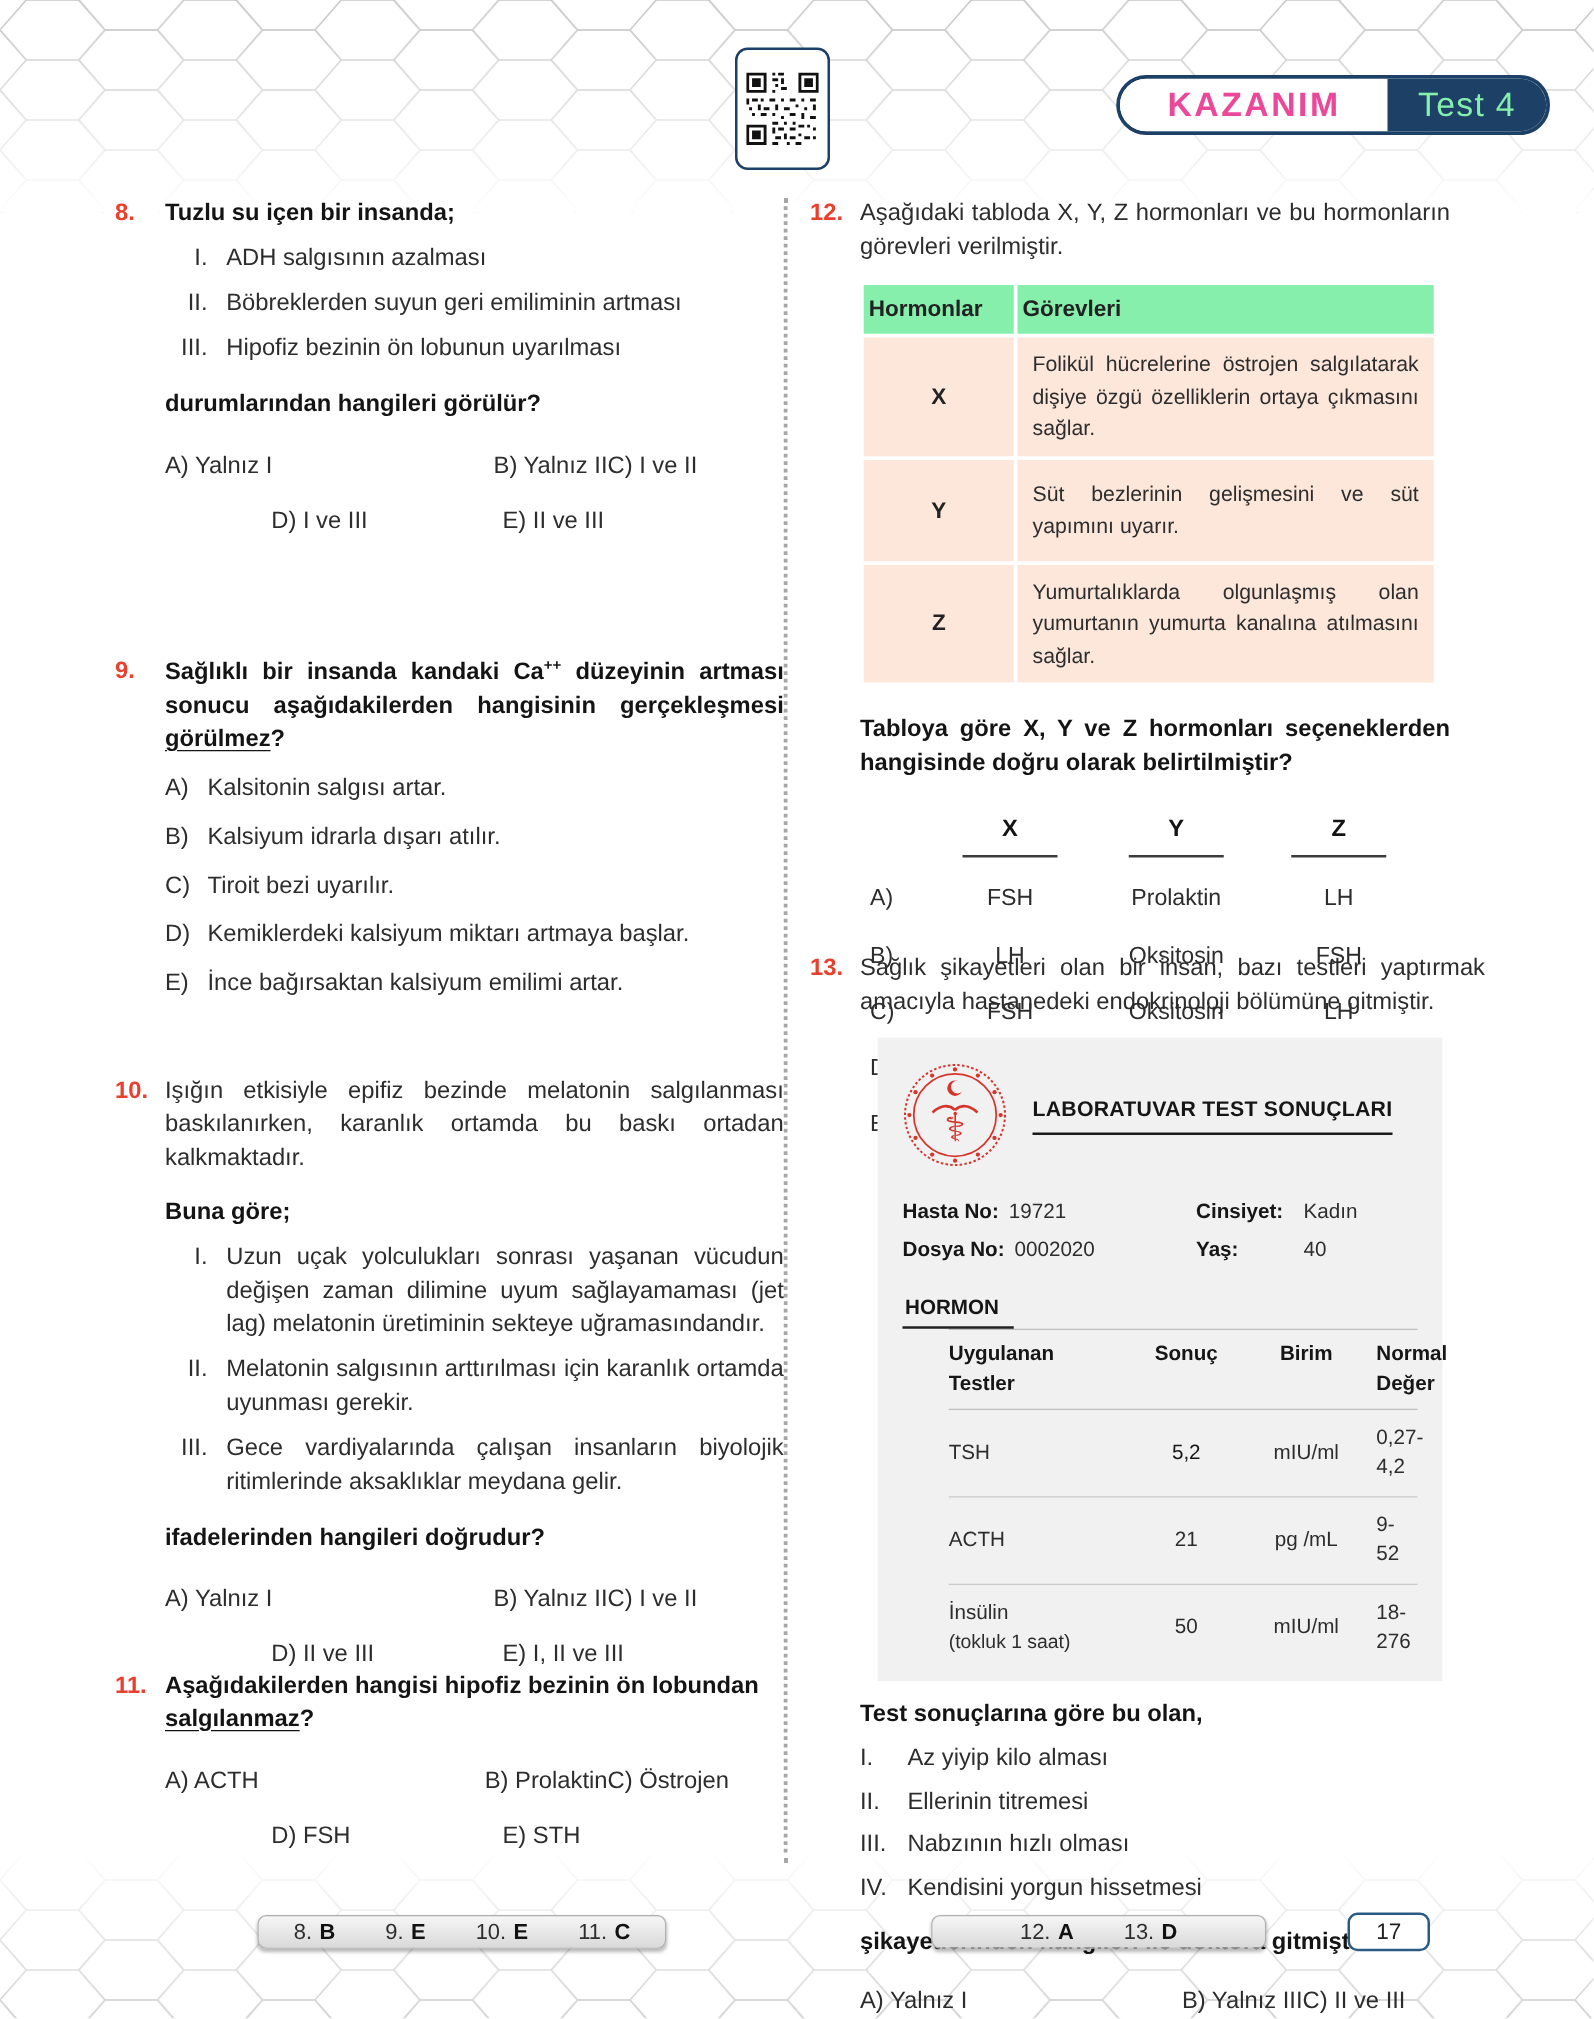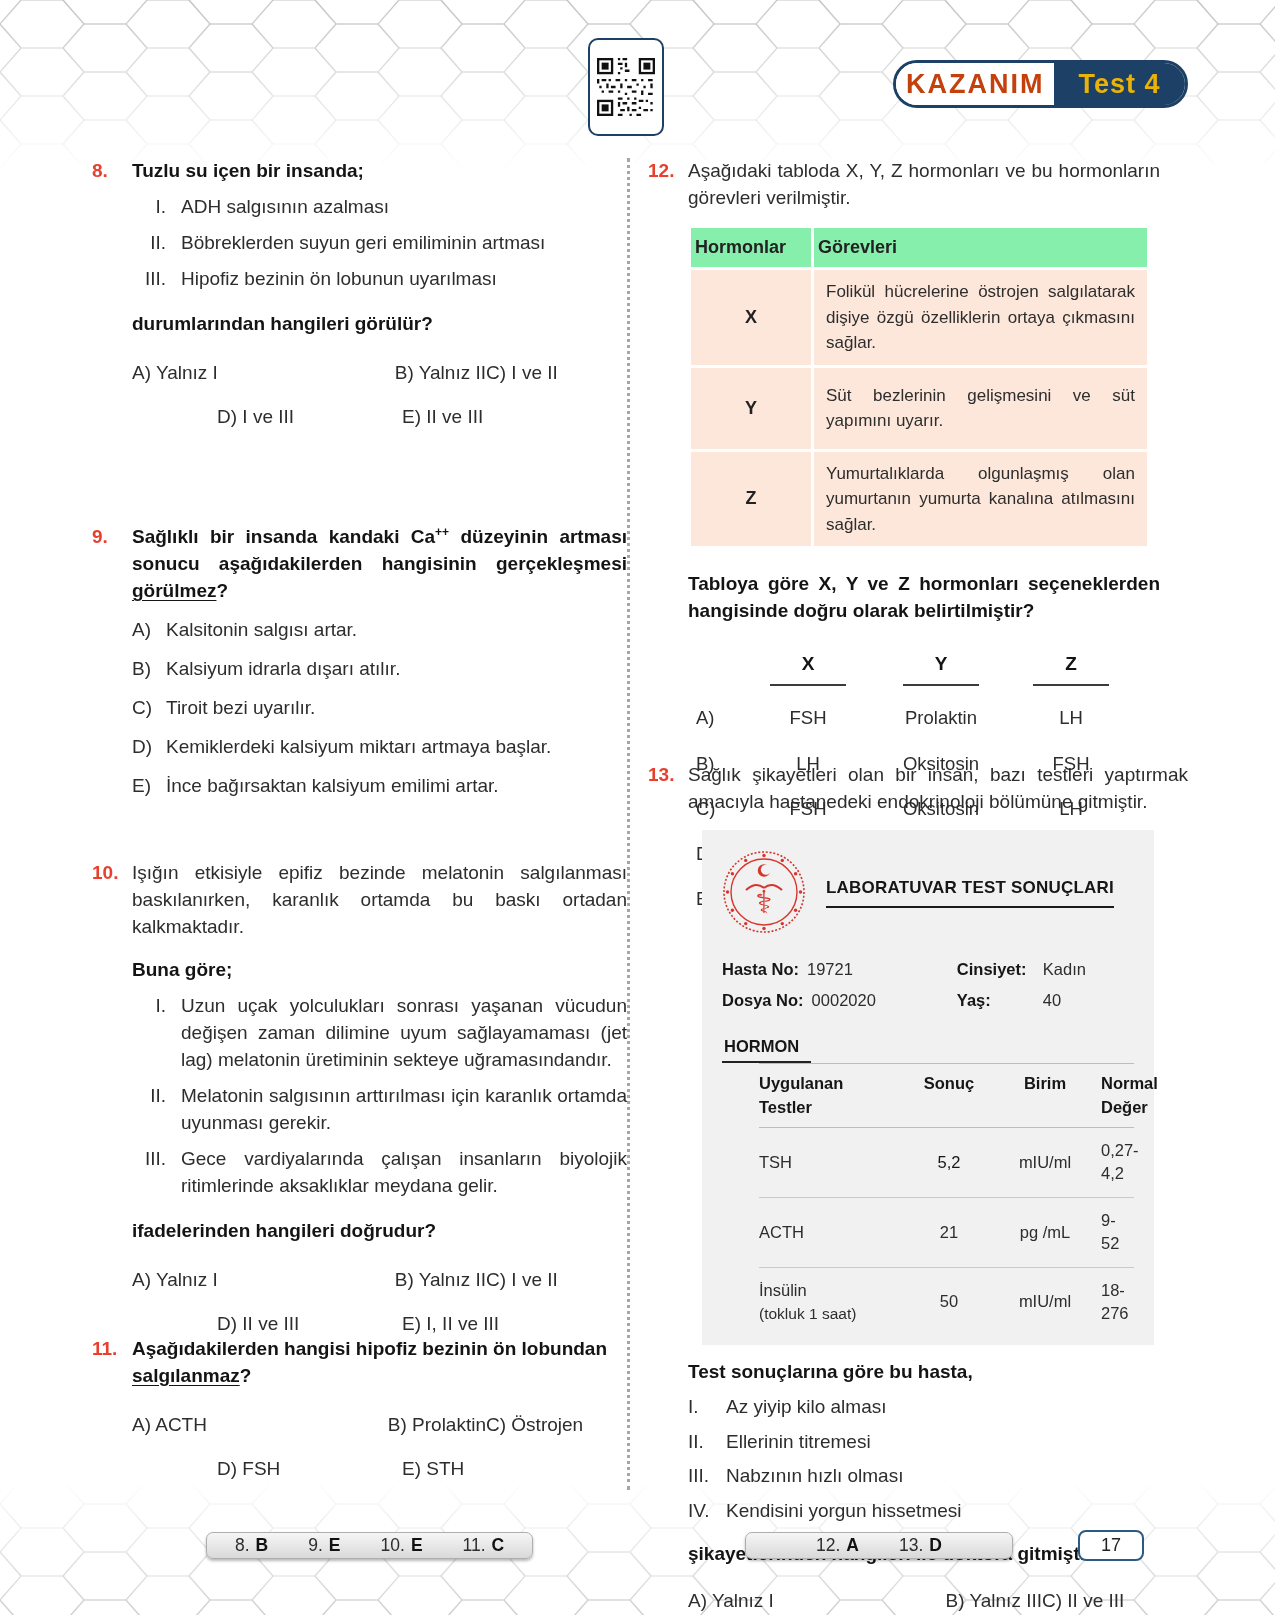--- a/index.html
+++ b/index.html
@@ -9,23 +9,23 @@
     font-family:"Liberation Sans", sans-serif; color:#2d2d2d; overflow:hidden;
     font-size:19px; line-height:1.42;
   }
   .hexband { position:absolute; left:0; z-index:0; }
 
   
   .qrbox { position:absolute; left:588px; top:38px; width:76px; height:98px; background:#fff;
     border:2px solid #1d4166; border-radius:10px; display:flex; align-items:center; justify-content:center; z-index:3; }
   .badge { position:absolute; left:893px; top:60px; height:48px; display:flex; border:3px solid #1d4166;
     border-radius:24px; overflow:hidden; background:#fff; z-index:3; }
-  .badge .bl { background:#ffffff; color:#c2410c; font-weight:bold; font-size:27px; letter-spacing:2px;
-    display:flex; align-items:center; padding:0 10px; }
-  .badge .br { background:#1d4166; color:#eab308; font-weight:bold; font-size:27px;
+  .badge .bl { background:#ffffff; color:#ec4899; font-weight:bold; font-size:27px; letter-spacing:2px;
+    display:flex; align-items:center; padding:0 38px; }
+  .badge .br { background:#1d4166; color:#86efac; font-weight:normal; font-size:27px;
     display:flex; align-items:center; padding:0 24px; letter-spacing:1px; }
 
   .divider { position:absolute; left:627px; top:158px; height:1332px; border-left:3px dotted #a6a6a6; z-index:1; }
 
   
   .q { position:absolute; display:flex; z-index:2; }
   .qn { flex:none; width:40px; color:#e8402f; font-weight:bold; }
   .qb { flex:1; }
   .b { font-weight:bold; color:#141414; }
   .ul { text-decoration:underline; text-underline-offset:3px; }
@@ -403,21 +403,21 @@
           </div>
           <div class="lrow" style="border-bottom:none;">
             <span><span>İnsülin</span><br><span class="sub">(tokluk 1 saat)</span></span>
             <span class="cen">50</span>
             <span class="cen">mIU/ml</span>
             <span>18-276</span>
           </div>
         </div>
       </div>
 
-      <div class="b" style="margin-top:14px;">Test sonuçlarına göre bu hasta,</div>
+      <div class="b" style="margin-top:14px;">Test sonuçlarına göre bu olan,</div>
       <div style="margin-top:4px;">
         <div class="ritem" style="margin-top:8px;">
             <span class="rn" style="width:30px;text-align:left;margin-right:8px;">I.</span>
             <span>Az yiyip kilo alması</span>
           </div>
         <div class="ritem" style="margin-top:8px;">
             <span class="rn" style="width:30px;text-align:left;margin-right:8px;">II.</span>
             <span>Ellerinin titremesi</span>
           </div>
         <div class="ritem" style="margin-top:8px;">

